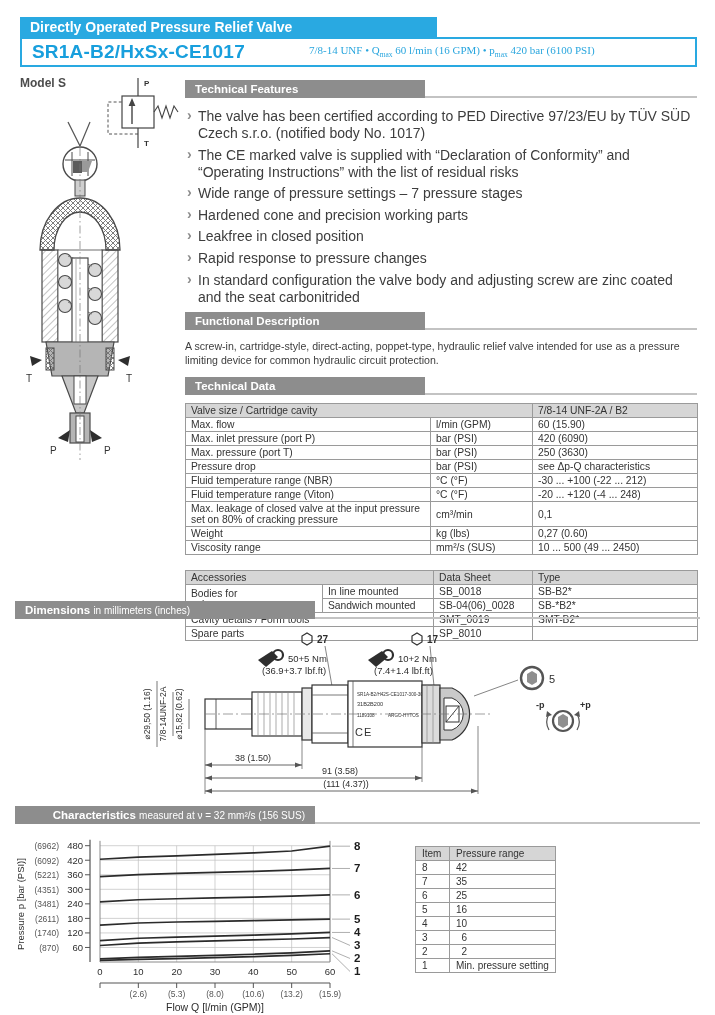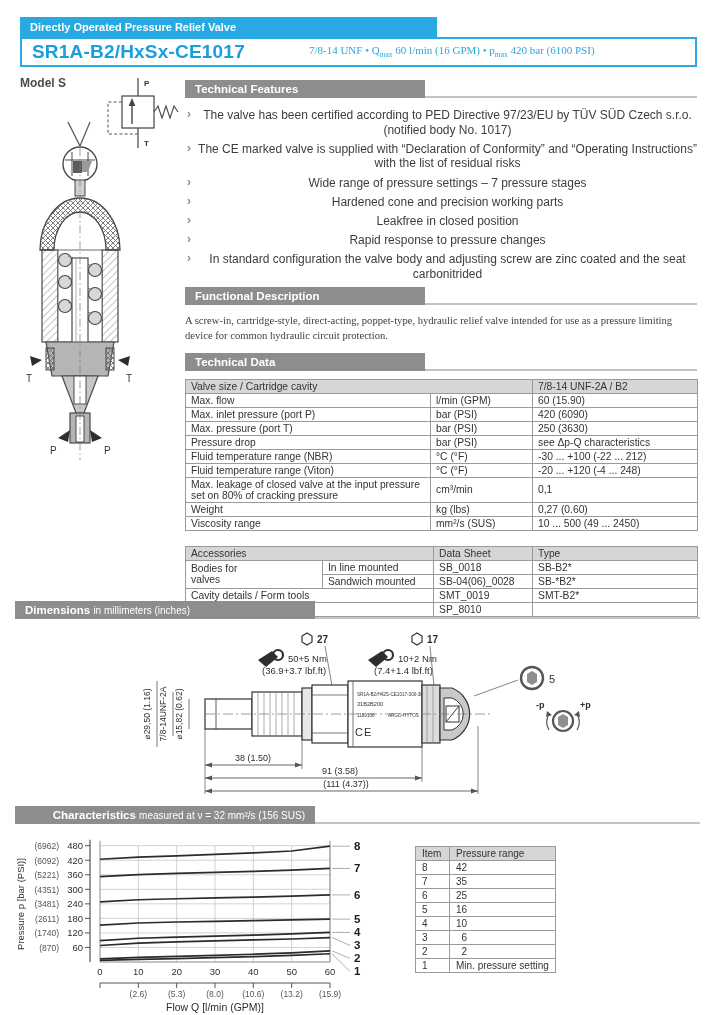--- a/index.html
+++ b/index.html
@@ -2,42 +2,42 @@
 <html><head>
 <meta charset="utf-8">
 <style>
   * { margin:0; padding:0; box-sizing:border-box; }
   html,body { background:#fff; }
   body { font-family:"Liberation Sans", sans-serif; color:#3d3d3d; }
   .page { position:relative; width:715px; height:1015px; background:#fff; overflow:hidden; }
 
   
   .top-band { position:absolute; left:20px; top:17px; width:417px; height:20px;
-    background:#29a9e1; color:#fff; font-size:11px; font-weight:bold;
+    background:#29a9e1; color:#fff; font-size:14px; font-weight:bold;
     line-height:20px; padding-left:10px; }
   .title-box { position:absolute; left:20px; top:37px; width:677px; height:30px;
     border:2px solid #29a9e1; background:#fff; display:flex; align-items:center;gap:26px; }
   .model-title { color:#189fdd; font-size:19px; font-weight:bold; margin-left:10px; letter-spacing:.2px; }
   .model-spec { color:#2aa6de; font-size:11px; margin-left:38px;font-family:Liberation Serif, serif; }
   .model-spec sub { font-size:7.5px; }
 
   
   .sec { position:relative; display:flex; align-items:flex-end; height:18px; margin-bottom:8px; }
   .sec-box { background:#8d8d8d; color:#fff; font-size:11.5px; font-weight:bold;
     height:18px; line-height:18px; padding:0 10px; white-space:nowrap; }
   .sec-box .sub { font-weight:normal; font-size:10px; }
   .sec-rule { flex:1; height:2px; background:#c3c3c3; }
 
   
   .rcol { position:absolute; left:185px; top:80px; width:512px; }
   ul.feat { list-style:none; margin:10px 0 6px 0; }
-  ul.feat li { position:relative; font-size:12px; line-height:1.22; color:#3d3d3d;
-    padding-left:13px; margin-bottom:4.5px;text-align:center; }
+  ul.feat li { position:relative; font-size:14px; line-height:1.22; color:#3d3d3d;
+    padding-left:13px; margin-bottom:4.5px; }
   ul.feat li::before { content:"›"; position:absolute; left:2px; top:-1px; color:#8d8d8d; font-weight:bold; }
-  .fd-text { font-size:10.6px; line-height:1.35; margin:9px 0 10px 0; color:#3d3d3d;font-family:Liberation Serif, serif; }
+  .fd-text { font-size:10.6px; line-height:1.35; margin:9px 0 10px 0; color:#3d3d3d; }
 
   table.tbl { border-collapse:collapse; font-size:10.3px; color:#333; width:512px; table-layout:fixed; }
   table.tbl td { border:1px solid #9a9a9a; padding:1px 5px; height:14px; vertical-align:middle; }
   table.tbl .hdr td { background:#d6d6d6; }
   td.c { text-align:left; }
   .mt { margin-top:15px; }
   .pre { white-space:pre-line; }
 
   
   .dim-sec { position:absolute; left:15px; top:601px; width:685px; }

